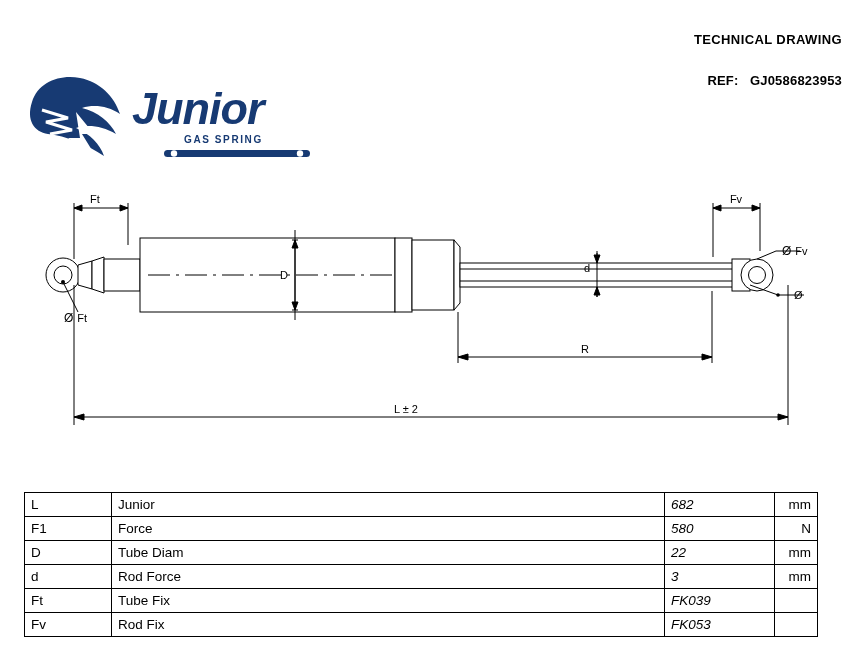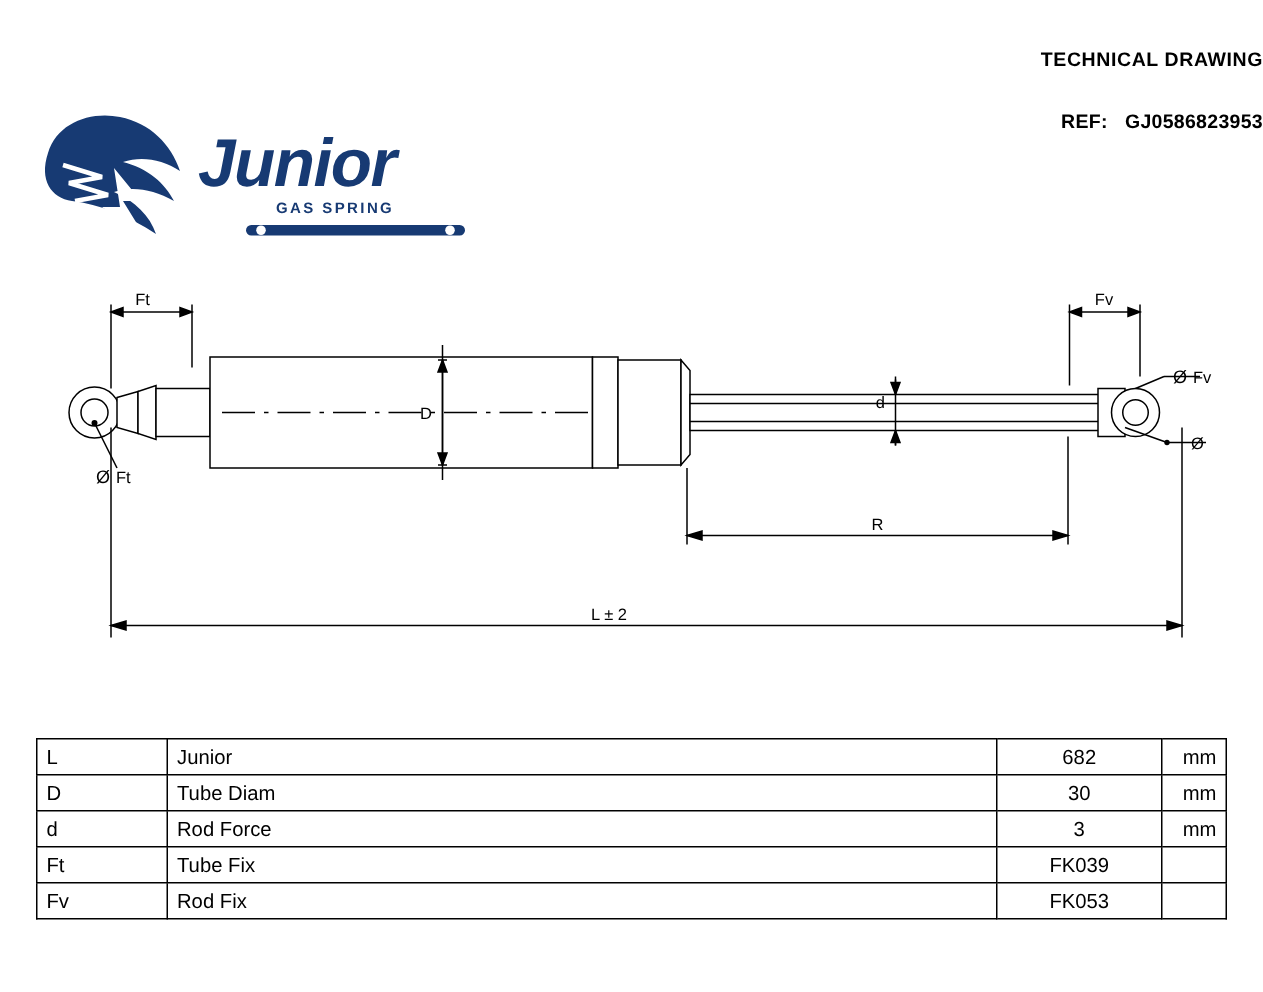--- a/index.html
+++ b/index.html
@@ -99,21 +99,21 @@
     font-size: 13.5px;
   }
   .spec-table td {
     border: 1px solid #000;
     height: 23px;
     padding: 0 6px;
     white-space: nowrap;
   }
   .spec-table td.c-sym   { width: 74px; }
   .spec-table td.c-desc  { width: 540px; }
-  .spec-table td.c-val   { text-align: center; }
+  .spec-table td.c-val   { text-align: left; font-style: italic; }
   .spec-table td.c-unit  { width: 30px; text-align: right; border-left: 1px solid #000; }
   .spec-table td.c-unit.no-unit { border-left: 1px solid #000; }
 </style>
 </head>
 <body>
 
 <div class="header-title">TECHNICAL DRAWING</div>
 <div class="header-ref">
   <span>REF:</span>
   &nbsp;
@@ -258,23 +258,29 @@
 
 <table class="spec-table">
   <tbody>
     <tr>
       <td class="c-sym">L</td>
       <td class="c-desc">Junior</td>
       <td class="c-val">682</td>
       <td class="c-unit">mm</td>
     </tr>
     <tr>
+      <td class="c-sym">F1</td>
+      <td class="c-desc">Force</td>
+      <td class="c-val">580</td>
+      <td class="c-unit">N</td>
+    </tr>
+    <tr>
       <td class="c-sym">D</td>
       <td class="c-desc">Tube Diam</td>
-      <td class="c-val">30</td>
+      <td class="c-val">22</td>
       <td class="c-unit">mm</td>
     </tr>
     <tr>
       <td class="c-sym">d</td>
       <td class="c-desc">Rod Force</td>
       <td class="c-val">3</td>
       <td class="c-unit">mm</td>
     </tr>
     <tr>
       <td class="c-sym">Ft</td>

